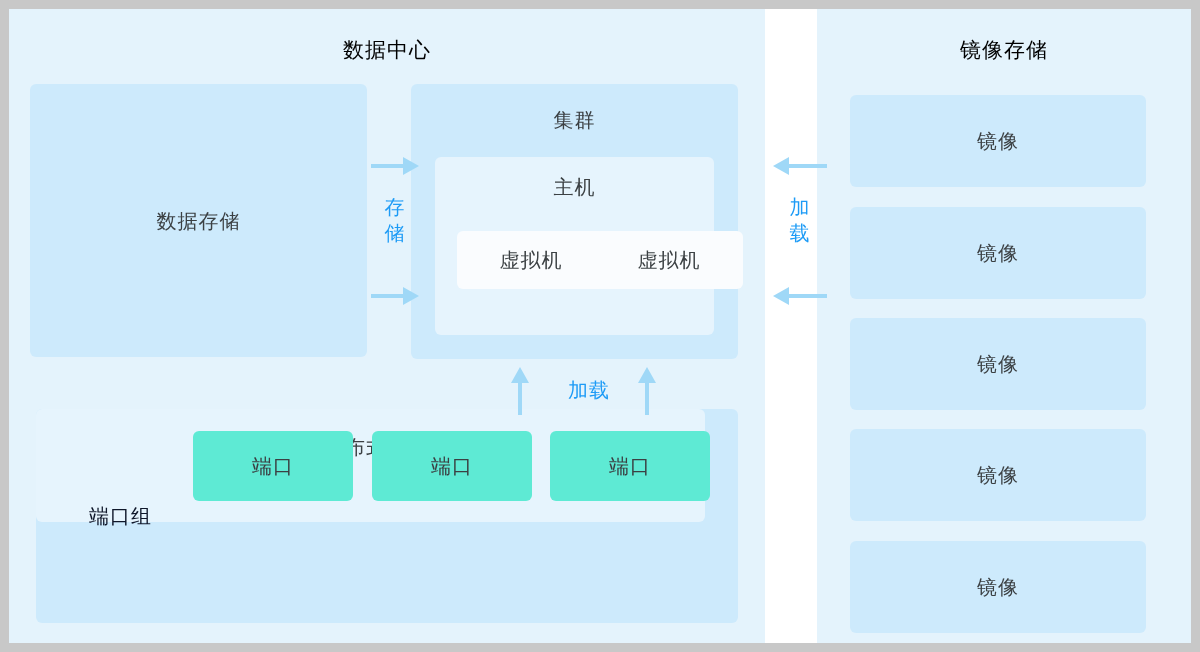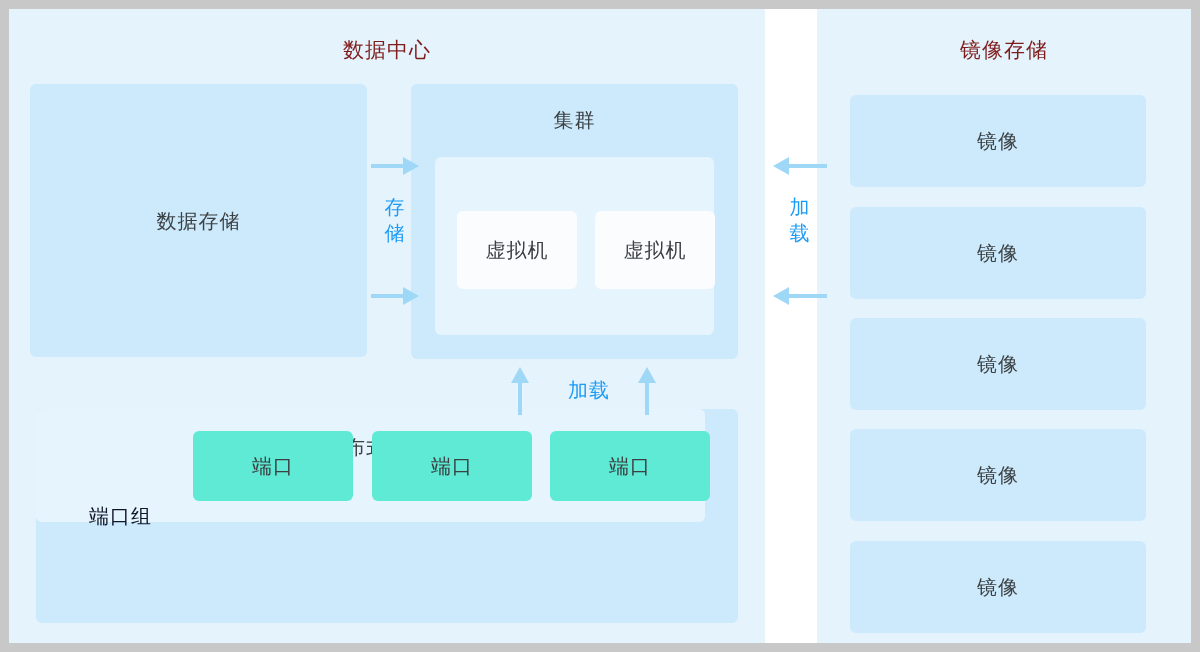--- a/index.html
+++ b/index.html
@@ -22,21 +22,21 @@
   .panel {
     position: absolute;
     background: #e4f3fc;
     box-sizing: border-box;
   }
   .panel-title {
     position: absolute;
     left: 0;
     right: 0;
     text-align: center;
-    color: #7f1d1d;
+    color: #000000;
     font-size: 21px;
     line-height: 28px;
     letter-spacing: 1px;
   }
   
   #dc-panel {
     left: 0px;
     top: 0px;
     width: 756px;
     height: 634px;
@@ -91,25 +91,26 @@
   #cluster-title { top: 23px; }
   #host {
     left: 24px;
     top: 73px;
     width: 279px;
     height: 178px;
   }
   #host-title { top: 17px; }
   .vm {
     position: absolute;
-    top: 54px;
+    top: 74px;
     width: 120px;
-    height: 78px;
+    height: 58px;
     border-radius: 6px;
     background: #fafcfe;
+    padding-left: 28px;
   }
   #vm-0 { left: 22px; }
   #vm-1 { left: 160px; }
 
   
   #dswitch {
     left: 27px;
     top: 400px;
     width: 702px;
     height: 214px;
@@ -261,20 +262,21 @@
   </div>
 
   <div class="box box-blue" id="datastore">
     <div class="box-label center">数据存储</div>
   </div>
 
   <div class="box box-blue" id="cluster">
     <div class="box-label" id="cluster-title">集群</div>
 
     <div class="box box-pale" id="host">
+      <div class="box-label" id="host-title">主机</div>
 
       <div class="vm" id="vm-0">
         <div class="box-label center">虚拟机</div>
       </div>
       <div class="vm" id="vm-1">
         <div class="box-label center">虚拟机</div>
       </div>
     </div>
   </div>
 

